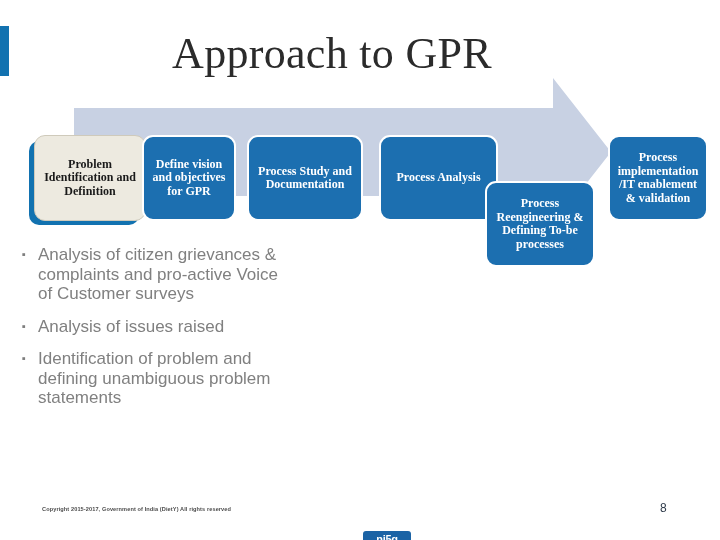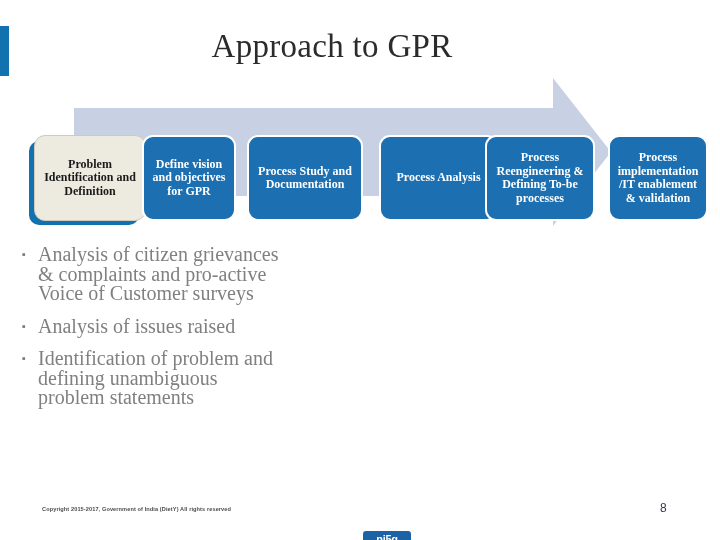--- a/index.html
+++ b/index.html
@@ -27,21 +27,21 @@
   }
 
   
   #page-title {
     position: absolute;
     left: 0px;
     top: 28px;
     width: 664px;
     text-align: center;
     font-family: "Liberation Serif", serif;
-    font-size: 33px;
+    font-size: 44px;
     font-weight: 400;
     color: #2b2b2b;
     letter-spacing: 0.3px;
     white-space: nowrap;
   }
 
   
   #process-arrow {
     position: absolute;
     left: 74px;
@@ -104,22 +104,22 @@
   .bullet-marker {
     width: 16px;
     flex: 0 0 16px;
     color: #7d7d7d;
     font-size: 11px;
     line-height: 19.5px;
   }
   .bullet-text {
     flex: 1;
     color: #808080;
-    font-family: Liberation Serif, serif;
-    font-size: 20px;
+    font-family: Liberation Sans, sans-serif;
+    font-size: 17px;
     line-height: 19.5px;
   }
 
   
   #footer-copyright {
     position: absolute;
     left: 42px;
     top: 506px;
     font-family: "Liberation Sans", sans-serif;
     font-size: 5.6px;
@@ -198,21 +198,21 @@
     </div>
 
     <div class="step-box blue" style="left:247px; width:116px;">
       <span class="step-text">Process Study and Documentation</span>
     </div>
 
     <div class="step-box blue" style="left:379px; width:119px;">
       <span class="step-text">Process Analysis</span>
     </div>
 
-    <div class="step-box blue" style="left:485px; width:110px;">
+    <div class="step-box blue" style="left:485px; width:110px;margin-top:46px;">
       <span class="step-text">Process Reengineering &amp; Defining To-be processes</span>
     </div>
 
     <div class="step-box blue" style="left:608px; width:100px;">
       <span class="step-text">Process implementation  /IT enablement &amp; validation</span>
     </div>
 
   </div>
 
   <div id="bullet-list">

